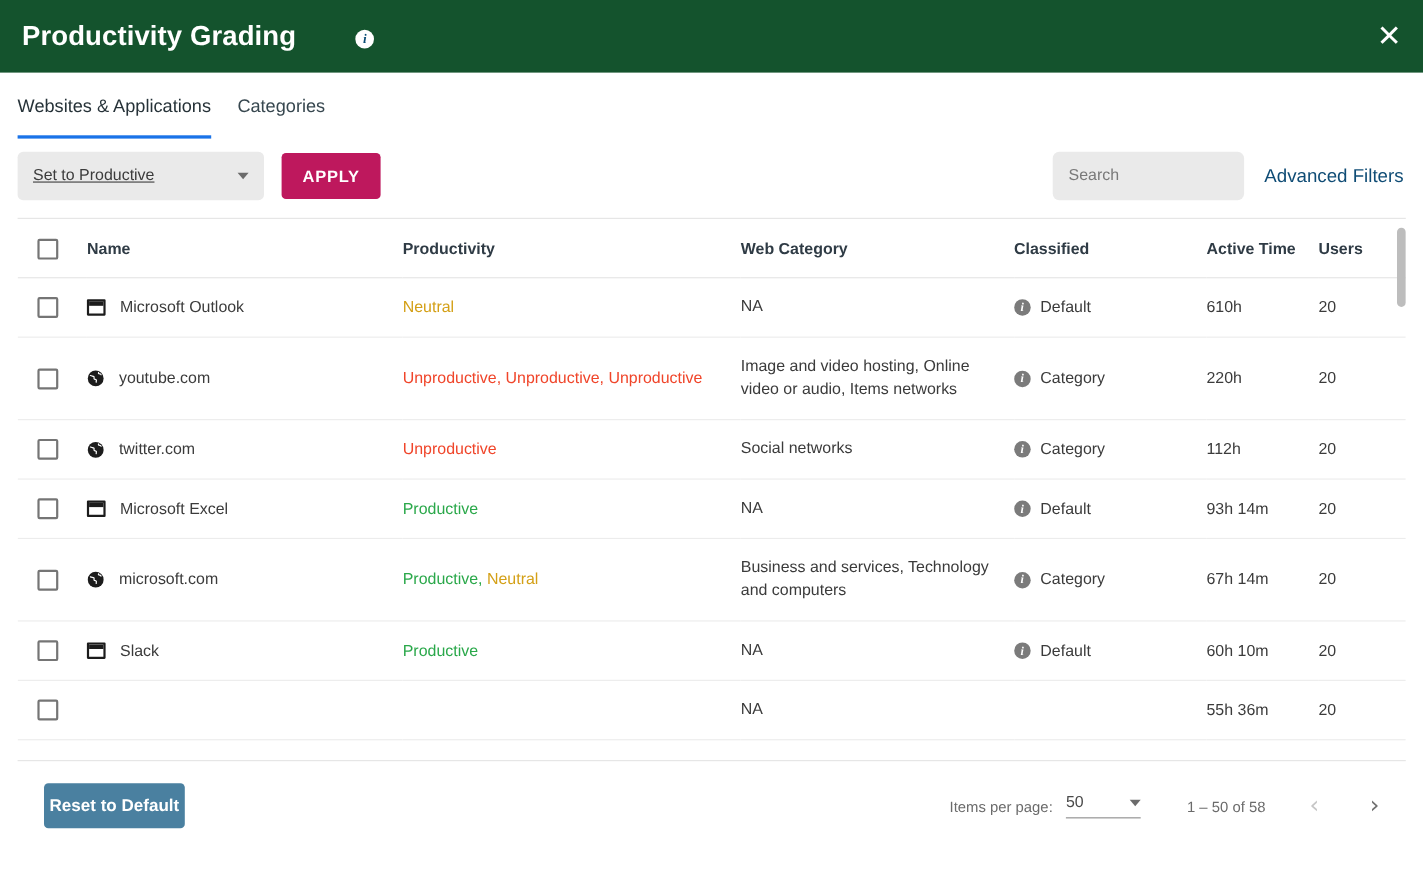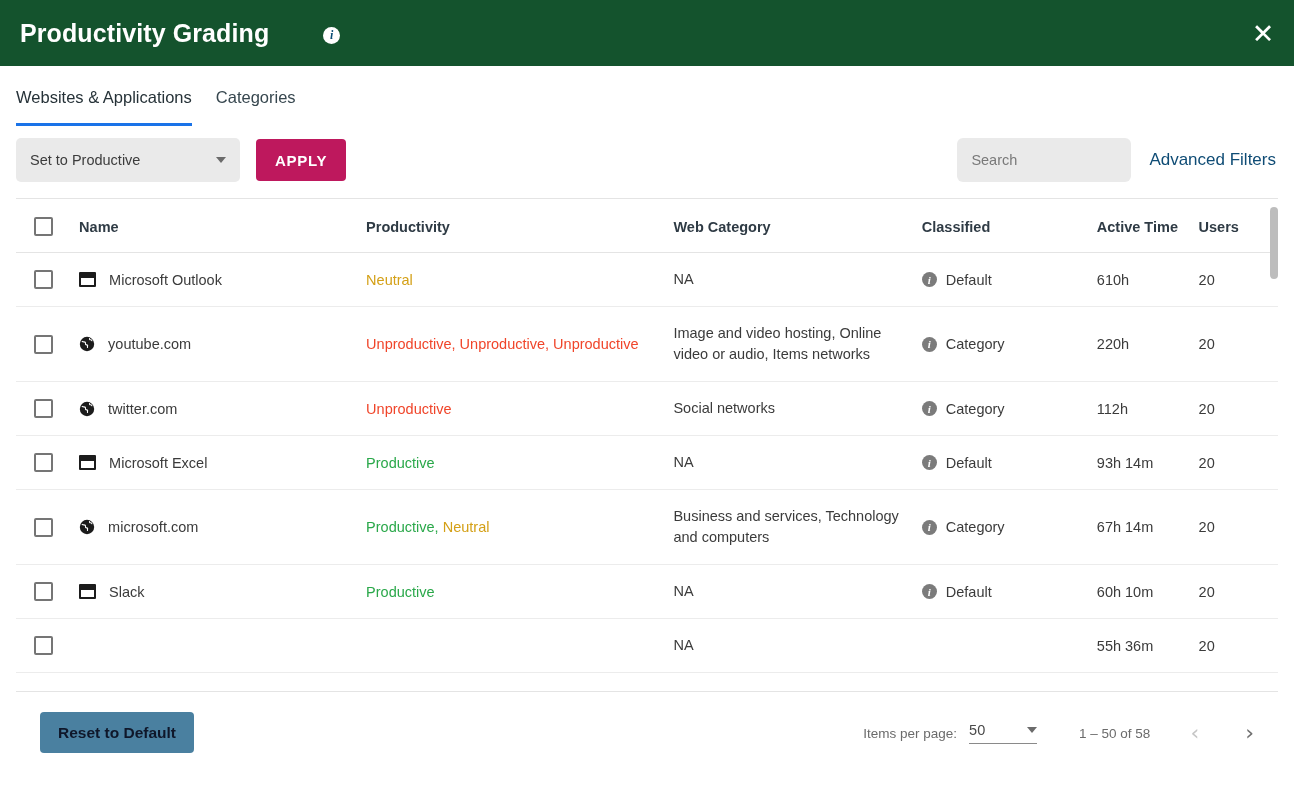--- a/index.html
+++ b/index.html
@@ -97,21 +97,21 @@
     width: 224px; height: 44px;
     background: #eaeaea;
     border-radius: 5px;
     display: flex;
     align-items: center;
     padding: 0 14px;
     font-size: 14.5px;
     color: #3c3c3c;
     cursor: pointer;
   }
-  .select-box .sel-val { flex: 1; }
+  .select-box .sel-val { flex: 1; text-decoration: underline; }
   .caret {
     width: 0; height: 0;
     border-left: 5.5px solid transparent;
     border-right: 5.5px solid transparent;
     border-top: 6px solid #6b6b6b;
   }
   .apply-btn {
     margin-left: 16px;
     height: 42px;
     padding: 0 19px;
@@ -249,23 +249,23 @@
   .footer {
     border-top: 1px solid #e4e4e4;
     margin: 0 16px;
     height: 95px;
     display: flex;
     align-items: flex-start;
     padding-top: 20px;
   }
   .reset-btn {
     height: 41px;
-    padding: 0 18px;
+    padding: 0 5px;
     background: #4a80a0;
-    color: #0f172a;
+    color: #ffffff;
     border: none;
     border-radius: 4px;
     font-size: 15.5px;
     font-weight: bold;
     cursor: pointer;
     margin-left: 24px;
     font-family: "Liberation Sans", sans-serif;
   }
   .paginator {
     margin-left: auto;

